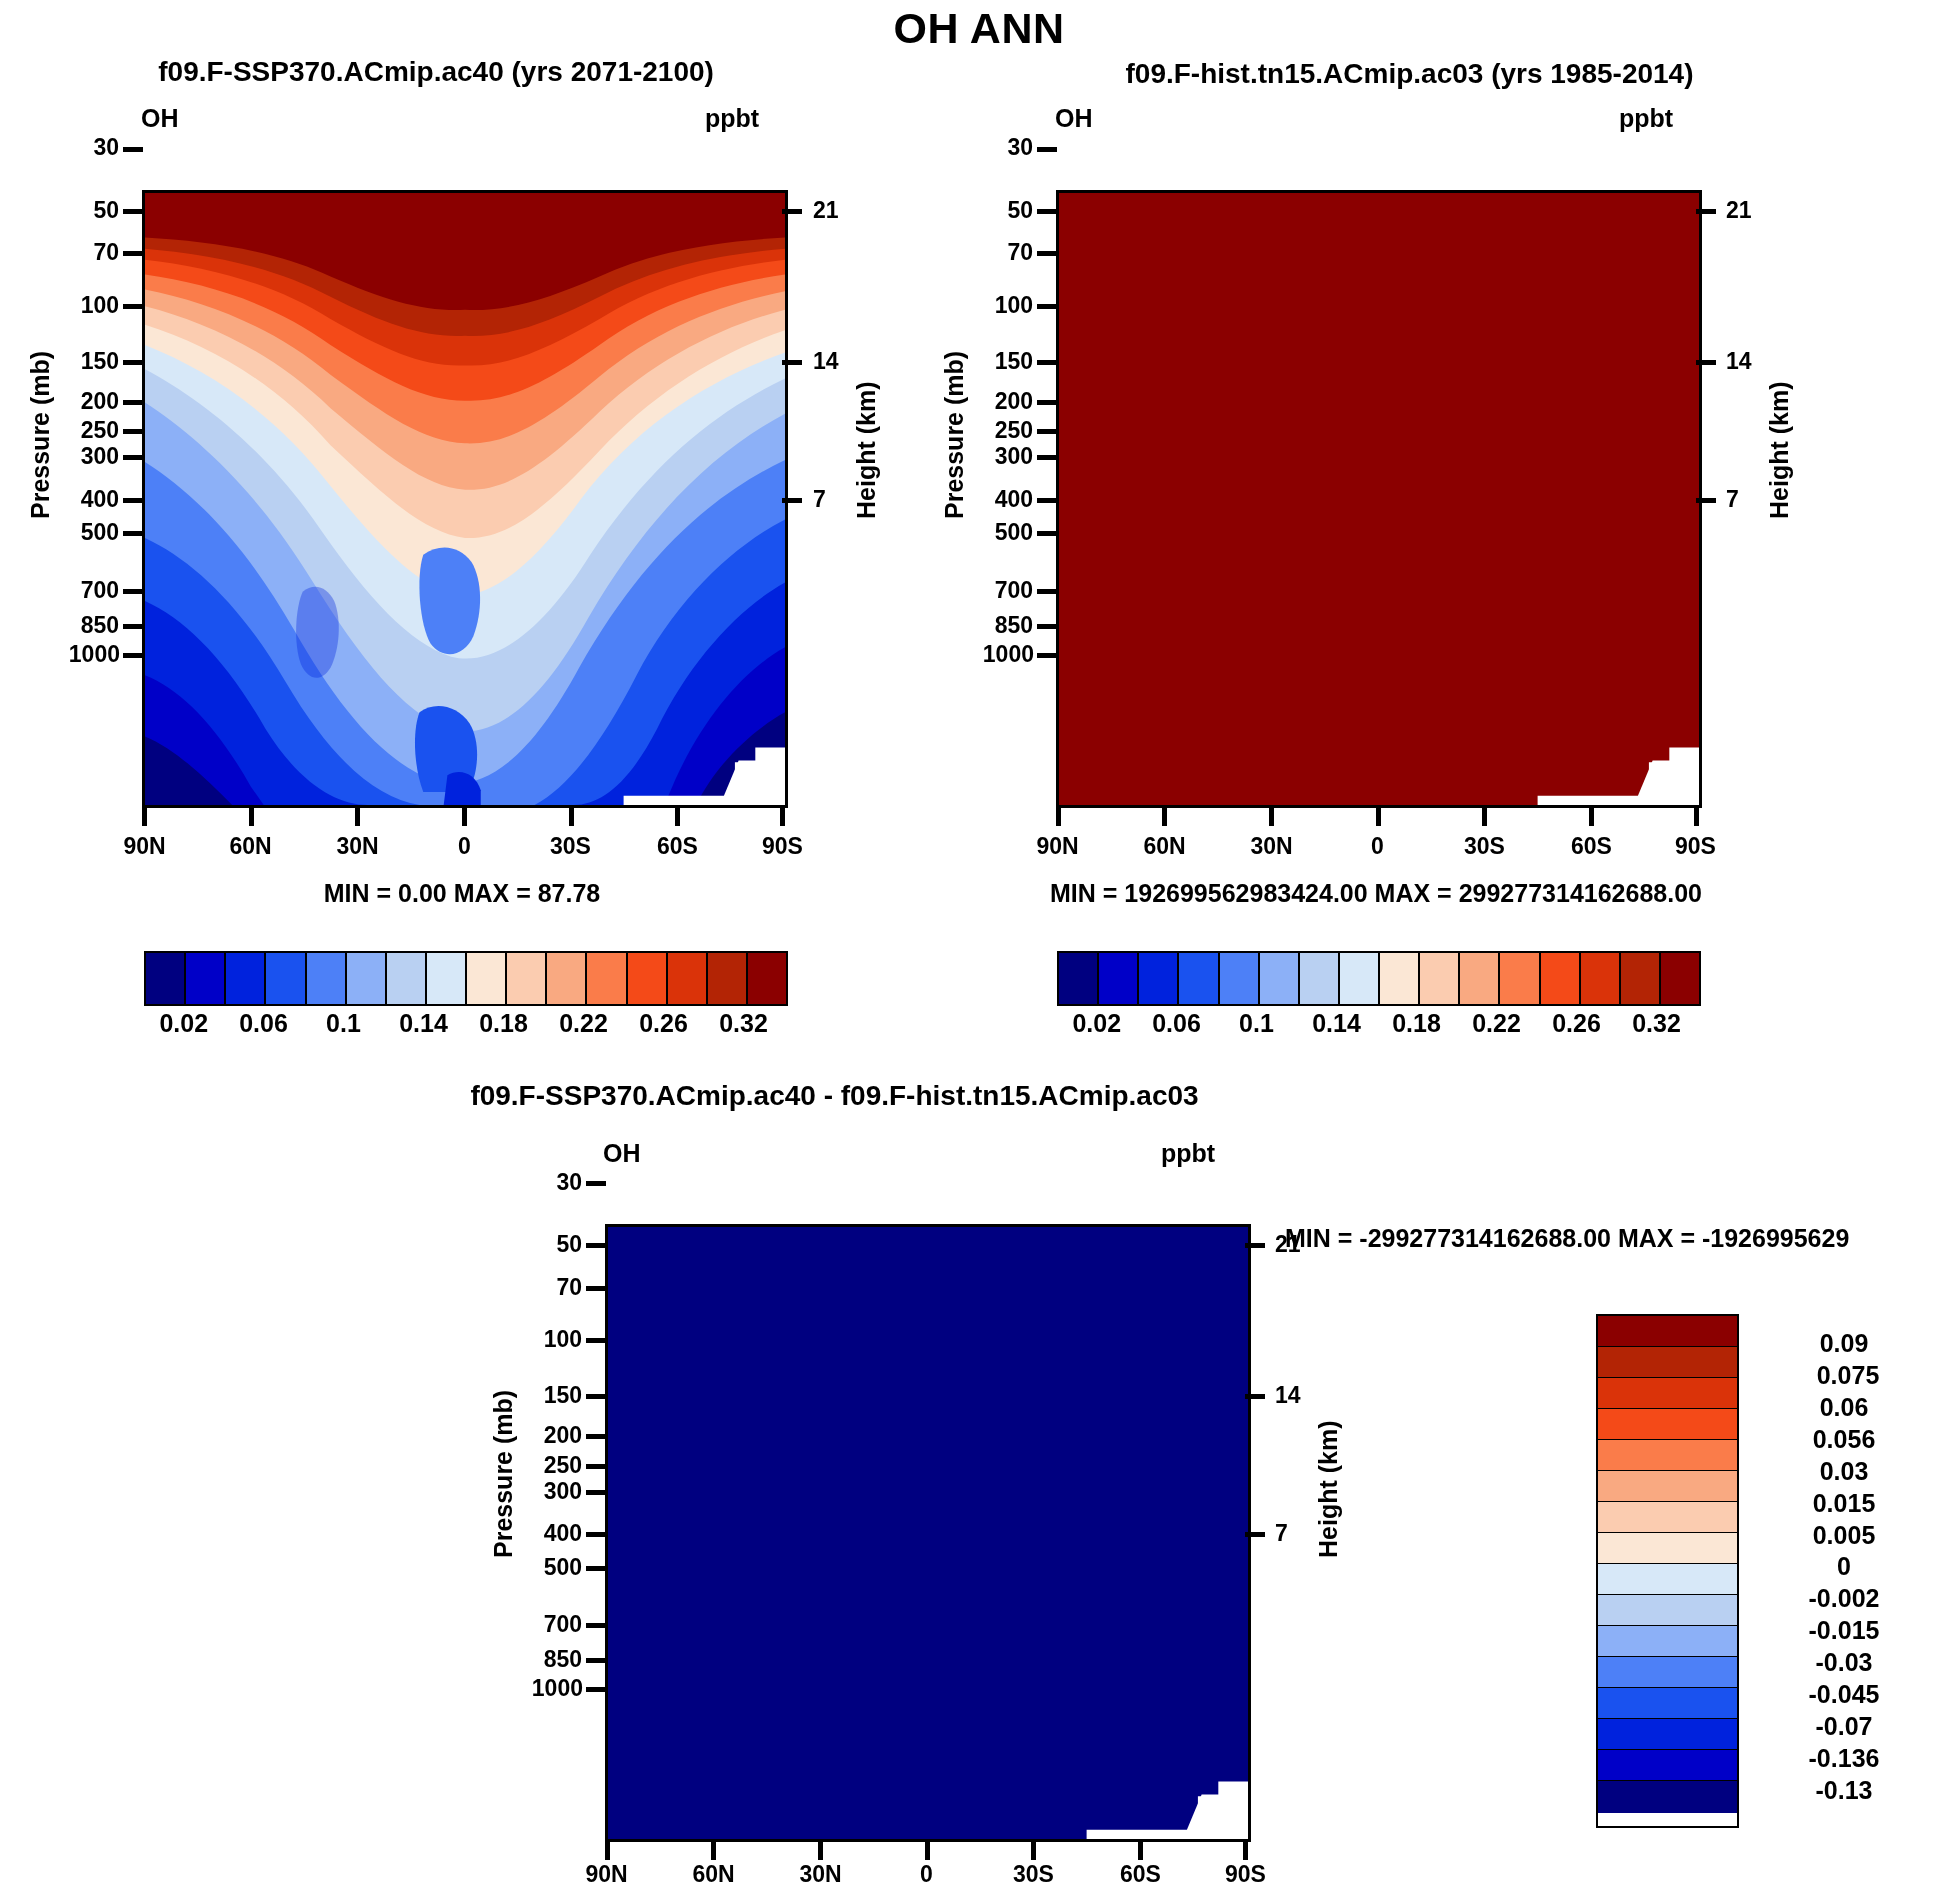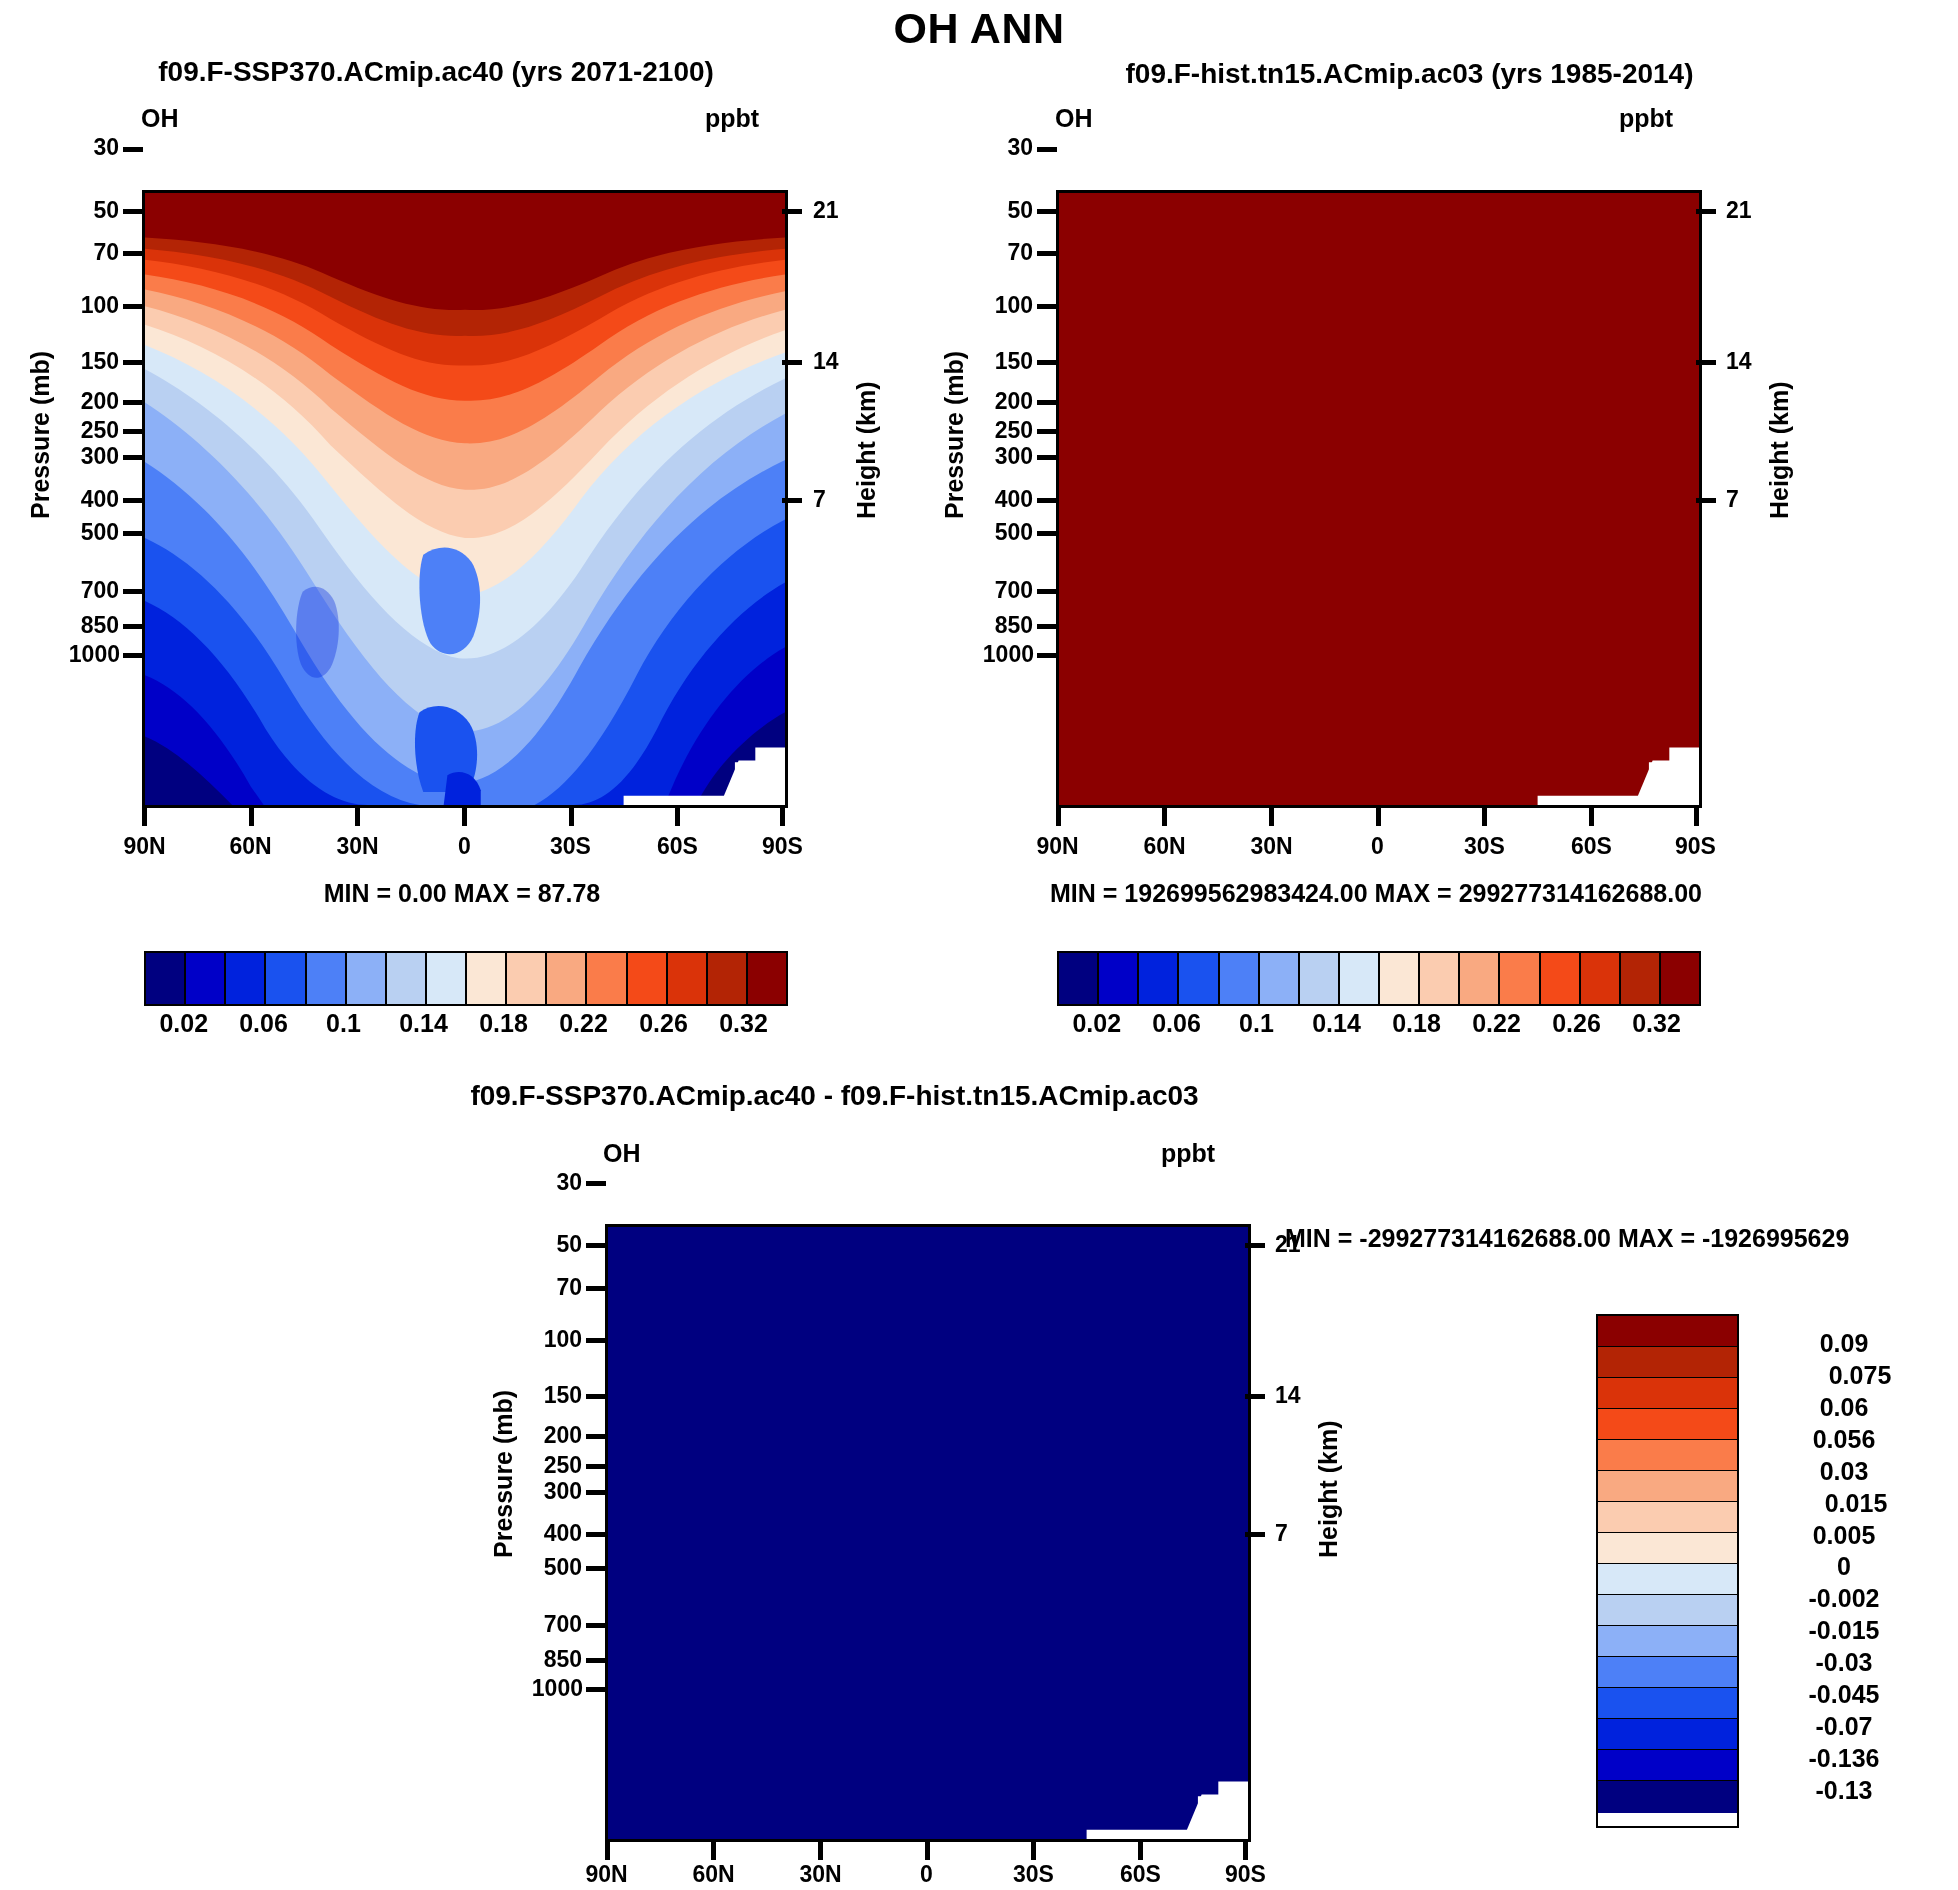--- a/index.html
+++ b/index.html
@@ -354,25 +354,25 @@
     <div class="cellv" style="background: rgb(185, 208, 242); height: 30px;"></div>
     <div class="cellv" style="background: rgb(140, 176, 247); height: 30px;"></div>
     <div class="cellv" style="background: rgb(77, 128, 247); height: 30px;"></div>
     <div class="cellv" style="background: rgb(26, 82, 239); height: 30px;"></div>
     <div class="cellv" style="background: rgb(0, 34, 221); height: 30px;"></div>
     <div class="cellv" style="background: rgb(0, 0, 200); height: 30px;"></div>
     <div class="cellv" style="background: rgb(0, 0, 128); height: 32px;"></div>
   </div>
 <div class="abs" id="cb3labs" style="left:1751px;top:1314px;width:204px;height:510px;">
     <div class="cbar-lab-v abs" style="top: 15px; left: 0px; width: 186px; text-align: center;">0.09</div>
-    <div class="cbar-lab-v abs" style="top: 47px; left: 16px; width: 186px; text-align: center;">0.075</div>
+    <div class="cbar-lab-v abs" style="top: 47px; left: 4px; width: 186px; text-align: center;">0.075</div>
     <div class="cbar-lab-v abs" style="top: 79px; left: 0px; width: 186px; text-align: center;">0.06</div>
     <div class="cbar-lab-v abs" style="top: 111px; left: 0px; width: 186px; text-align: center;">0.056</div>
     <div class="cbar-lab-v abs" style="top: 143px; left: 0px; width: 186px; text-align: center;">0.03</div>
-    <div class="cbar-lab-v abs" style="top: 175px; left: 12px; width: 186px; text-align: center;">0.015</div>
+    <div class="cbar-lab-v abs" style="top: 175px; left: 0px; width: 186px; text-align: center;">0.015</div>
     <div class="cbar-lab-v abs" style="top: 207px; left: 0px; width: 186px; text-align: center;">0.005</div>
     <div class="cbar-lab-v abs" style="top: 238px; left: 0px; width: 186px; text-align: center;">0</div>
     <div class="cbar-lab-v abs" style="top: 270px; left: 0px; width: 186px; text-align: center;">-0.002</div>
     <div class="cbar-lab-v abs" style="top: 302px; left: 0px; width: 186px; text-align: center;">-0.015</div>
     <div class="cbar-lab-v abs" style="top: 334px; left: 0px; width: 186px; text-align: center;">-0.03</div>
     <div class="cbar-lab-v abs" style="top: 366px; left: 0px; width: 186px; text-align: center;">-0.045</div>
     <div class="cbar-lab-v abs" style="top: 398px; left: 0px; width: 186px; text-align: center;">-0.07</div>
     <div class="cbar-lab-v abs" style="top: 430px; left: 0px; width: 186px; text-align: center;">-0.136</div>
     <div class="cbar-lab-v abs" style="top: 462px; left: 0px; width: 186px; text-align: center;">-0.13</div>
   </div>

